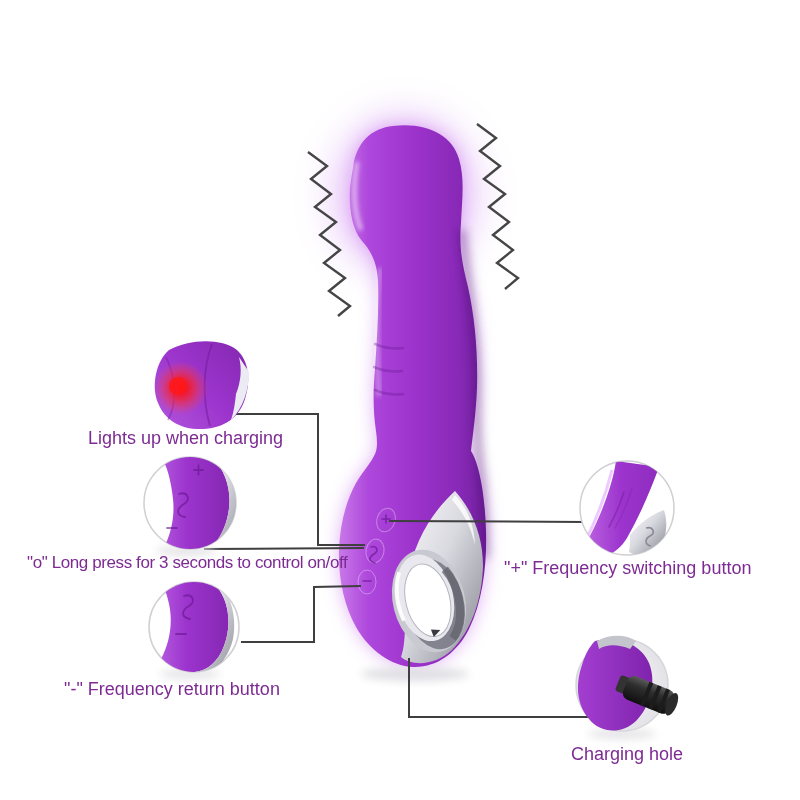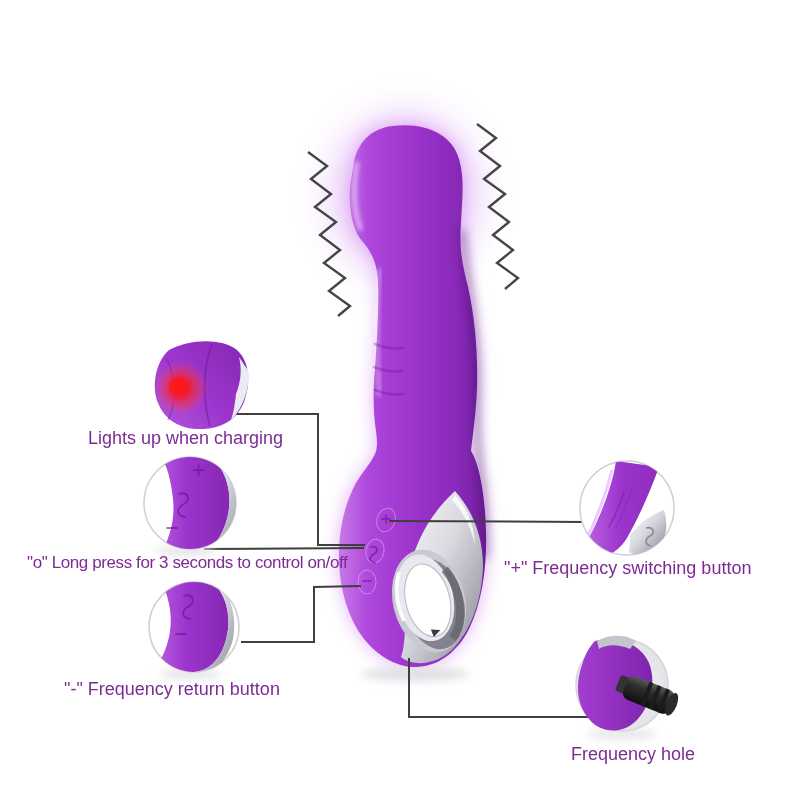--- a/index.html
+++ b/index.html
@@ -223,14 +223,14 @@
   </svg>
 
   <div class="label" style="left:88px;top:427px">Lights up when charging</div>
 
   <div class="label label-power" style="left:27px;top:552px">"o" Long press for 3 seconds to control on/off</div>
 
   <div class="label" style="left:64px;top:678px">"-" Frequency return button</div>
 
   <div class="label" style="left:504px;top:557px">"+" Frequency switching button</div>
 
-  <div class="label" style="left:571px;top:743px">Frequency hole</div>
+  <div class="label" style="left:571px;top:743px">Charging hole</div>
 </div>
 
 </body></html>

